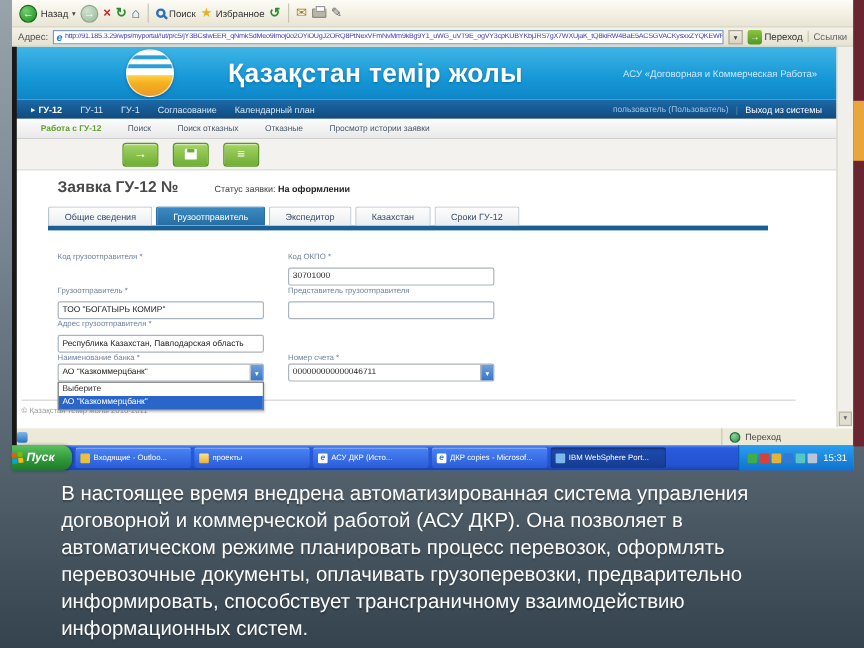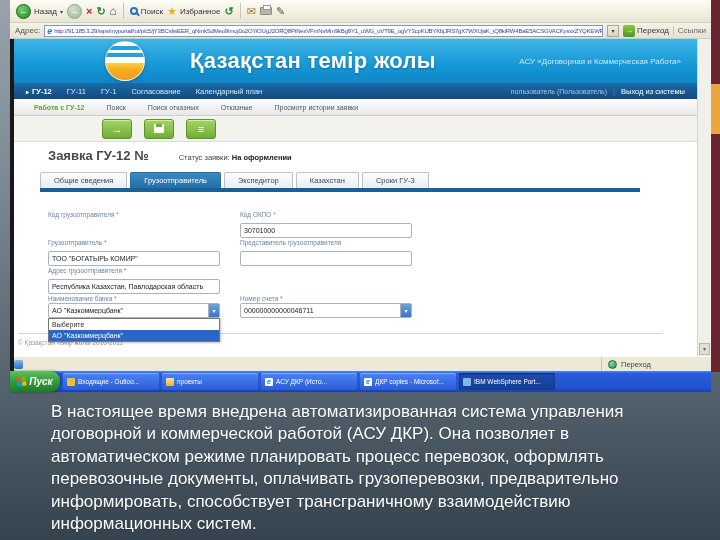--- a/index.html
+++ b/index.html
@@ -136,21 +136,21 @@
   .globe { width:9px; height:9px; border-radius:50%; background:radial-gradient(circle at 35% 30%,#8fd98f,#2e8b57);
            border:1px solid #1f6b40; }
 
   
   .taskbar { position:absolute; left:0; top:371px; width:701px; height:21px;
              background:linear-gradient(180deg,#4e8cf8 0%,#2a5ade 12%,#2453cf 80%,#1941a5 100%);
              display:flex; align-items:center; z-index:20; }
   .start-btn { width:50px; height:21px; border-radius:0 9px 9px 0;
                background:linear-gradient(180deg,#58c15f 0%,#2f9537 60%,#1f7a27 100%);
                color:#fff; font-style:italic; font-weight:bold; font-size:10px;
-               display:flex; align-items:center; justify-content:center; gap:3px;
+               display:flex; align-items:center; gap:3px;
                box-shadow:1px 0 3px rgba(0,0,0,.4); }
   .winflag { display:grid; grid-template-columns:4px 4px; grid-template-rows:4px 4px; gap:1px; transform:rotate(-8deg); }
   .winflag span { display:block; }
   .task-btn { width:96px; height:17px; margin-left:3px; border-radius:2px;
               background:linear-gradient(180deg,#4a84f4,#2a5cd8); box-shadow:inset 0 1px 0 rgba(255,255,255,.35);
               color:#fff; font-size:6.5px; display:flex; align-items:center; gap:3px; padding:0 4px;
               white-space:nowrap; overflow:hidden; }
   .task-btn.active { background:linear-gradient(180deg,#1e4cb0,#163c92); box-shadow:inset 0 1px 2px rgba(0,0,0,.45); }
   .t-ico { width:8px; height:8px; border-radius:1px; flex:0 0 auto; }
   .t-ico.outlook { background:#e8c23a; }
@@ -266,21 +266,21 @@
             <span>Статус заявки:</span>
             <b>На оформлении</b>
           </span>
         </div>
 
         <div class="tabs-row">
           <span class="tab">Общие сведения</span>
           <span class="tab active">Грузоотправитель</span>
           <span class="tab">Экспедитор</span>
           <span class="tab">Казахстан</span>
-          <span class="tab">Сроки ГУ-3</span>
+          <span class="tab">Сроки ГУ-12</span>
         </div>
         <div class="tab-underline"></div>
 
         <div class="form-area">
           <div class="col-left">
             <div class="field">
               <div class="f-label">Код грузоотправителя *</div>
             </div>
             <div class="field">
               <div class="f-label">Грузоотправитель *</div>
@@ -362,20 +362,29 @@
         <span>АСУ ДКР (Исто...</span>
       </div>
       <div class="task-btn">
         <span class="t-ico ie">e</span>
         <span>ДКР copies - Microsof...</span>
       </div>
       <div class="task-btn active">
         <span class="t-ico ws"></span>
         <span>IBM WebSphere Port...</span>
       </div>
+      <div class="tray">
+        <span class="tray-ico" style="background:#3fae49"></span>
+        <span class="tray-ico" style="background:#d44434"></span>
+        <span class="tray-ico" style="background:#e8b23a"></span>
+        <span class="tray-ico" style="background:#2d7bd4"></span>
+        <span class="tray-ico" style="background:#58c4c4"></span>
+        <span class="tray-ico" style="background:#b9c4d4"></span>
+        <span class="tray-clock">15:31</span>
+      </div>
     </div>
   </div>
 
   <div class="strip-maroon"></div>
   <div class="strip-orange"></div>
   <div class="left-dark"></div>
 
   <div class="caption">В настоящее время внедрена автоматизированная система управления договорной и коммерческой работой (АСУ ДКР). Она позволяет в автоматическом режиме планировать процесс перевозок, оформлять перевозочные документы, оплачивать грузоперевозки, предварительно информировать, способствует трансграничному взаимодействию информационных систем.</div>
 </div>
 

